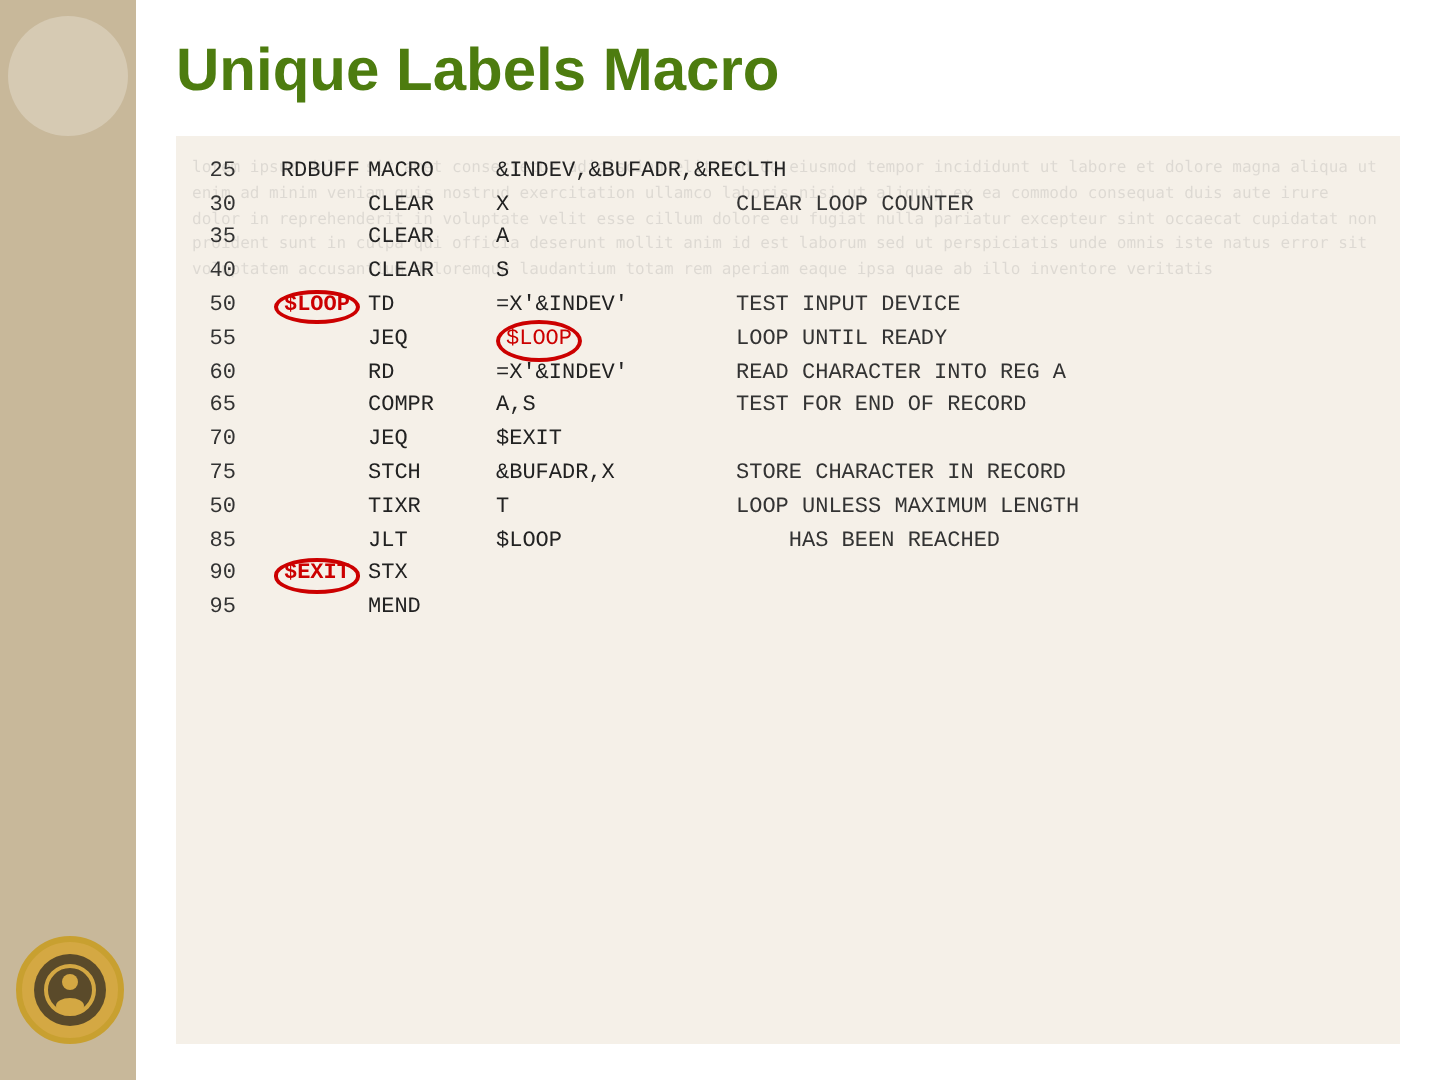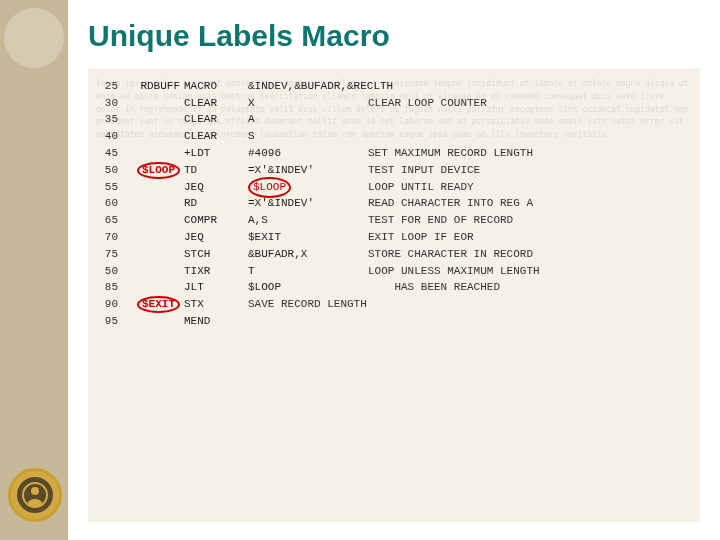--- a/index.html
+++ b/index.html
@@ -79,21 +79,21 @@
       padding: 18px 20px;
       flex: 1;
       display: flex;
       flex-direction: column;
     }
 
     
     .slide-title {
       font-size: 30px;
       font-weight: bold;
-      color: #0f766e;
+      color: #4d7c0f;
       line-height: 1.2;
       margin-bottom: 14px;
     }
 
     
     .code-area {
       flex: 1;
       background: #f5f0e8;
       position: relative;
       padding: 10px 8px;
@@ -243,27 +243,20 @@
         </div>
 
         <div class="code-row">
           <span class="col-line">40</span>
           <span class="col-label"></span>
           <span class="col-op">CLEAR</span>
           <span class="col-operand">S</span>
           <span class="col-comment"></span>
         </div>
 
-        <div class="code-row">
-          <span class="col-line">45</span>
-          <span class="col-label"></span>
-          <span class="col-op">+LDT</span>
-          <span class="col-operand">#4096</span>
-          <span class="col-comment">SET MAXIMUM RECORD LENGTH</span>
-        </div>
 
         <div class="code-row">
           <span class="col-line">50</span>
           <span class="col-label">
             <span class="circle-label">$LOOP</span>
           </span>
           <span class="col-op">TD</span>
           <span class="col-operand">=X'&amp;INDEV'</span>
           <span class="col-comment">TEST INPUT DEVICE</span>
         </div>
@@ -292,21 +285,20 @@
           <span class="col-op">COMPR</span>
           <span class="col-operand">A,S</span>
           <span class="col-comment">TEST FOR END OF RECORD</span>
         </div>
 
         <div class="code-row">
           <span class="col-line">70</span>
           <span class="col-label"></span>
           <span class="col-op">JEQ</span>
           <span class="col-operand">$EXIT</span>
-          <span class="col-comment">EXIT LOOP IF EOR</span>
         </div>
 
         <div class="code-row">
           <span class="col-line">75</span>
           <span class="col-label"></span>
           <span class="col-op">STCH</span>
           <span class="col-operand">&amp;BUFADR,X</span>
           <span class="col-comment">STORE CHARACTER IN RECORD</span>
         </div>
 
@@ -325,21 +317,20 @@
           <span class="col-operand">$LOOP</span>
           <span class="col-comment">&nbsp;&nbsp;&nbsp; HAS BEEN REACHED</span>
         </div>
 
         <div class="code-row">
           <span class="col-line">90</span>
           <span class="col-label">
             <span class="circle-label">$EXIT</span>
           </span>
           <span class="col-op">STX</span>
-          <span class="col-comment">SAVE RECORD LENGTH</span>
         </div>
 
         <div class="code-row">
           <span class="col-line">95</span>
           <span class="col-label"></span>
           <span class="col-op">MEND</span>
           <span class="col-operand"></span>
           <span class="col-comment"></span>
         </div>
 

